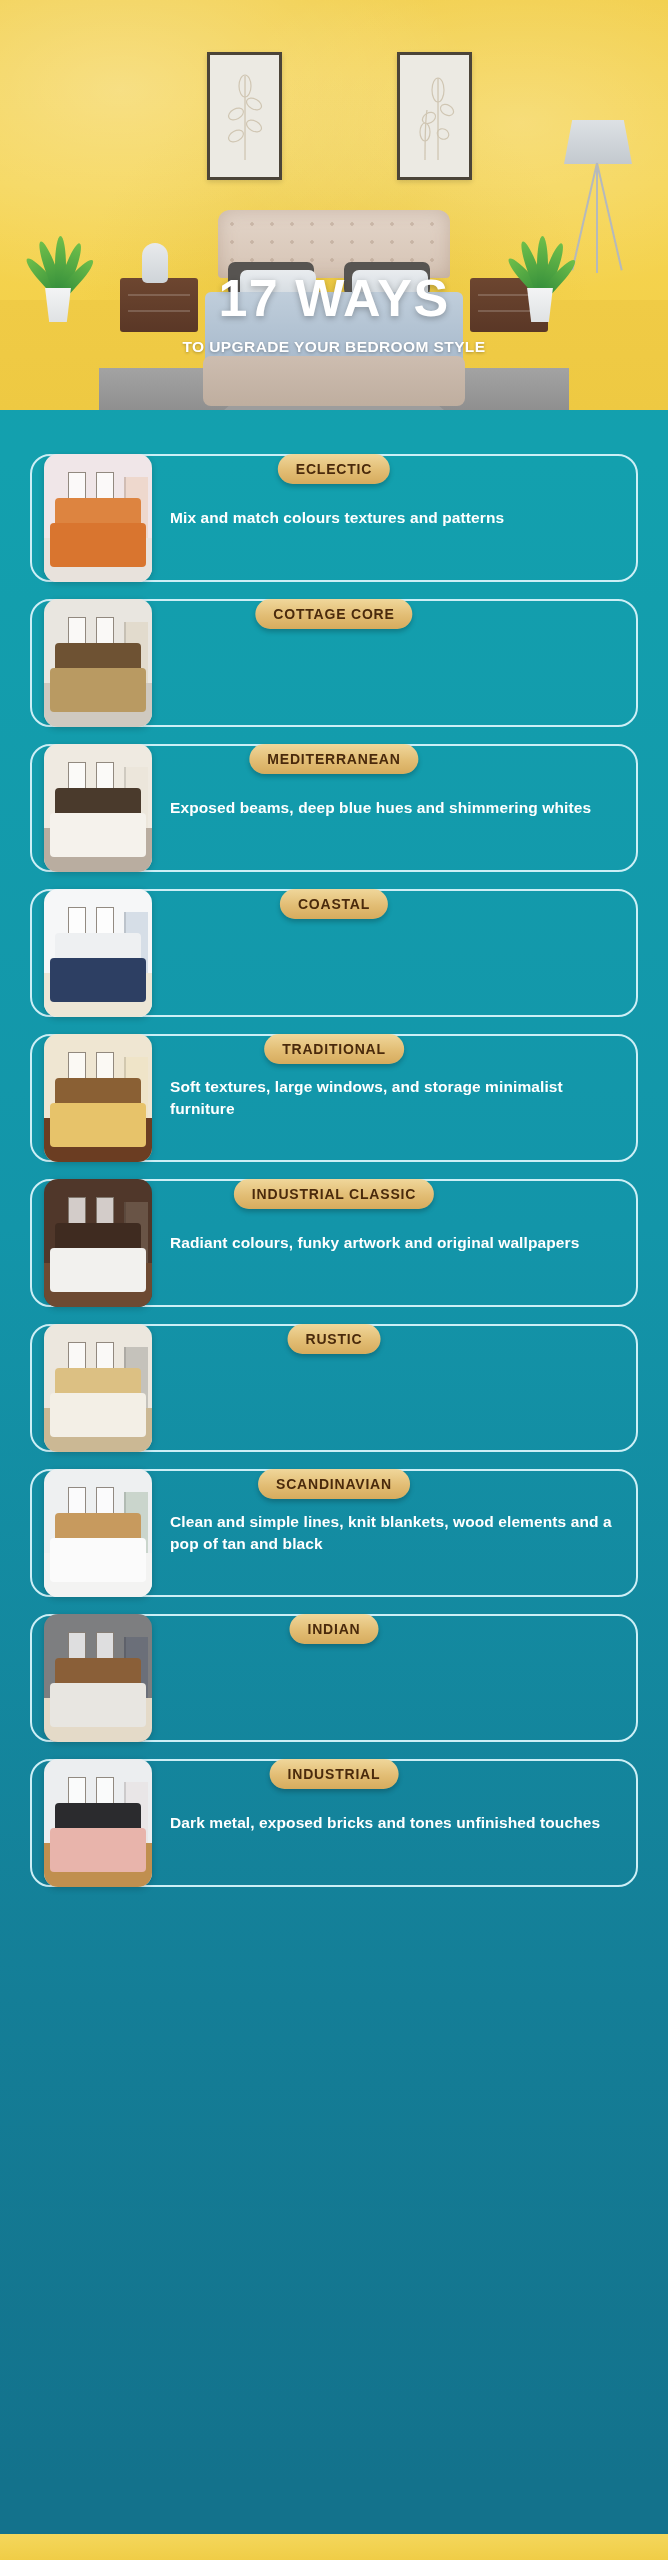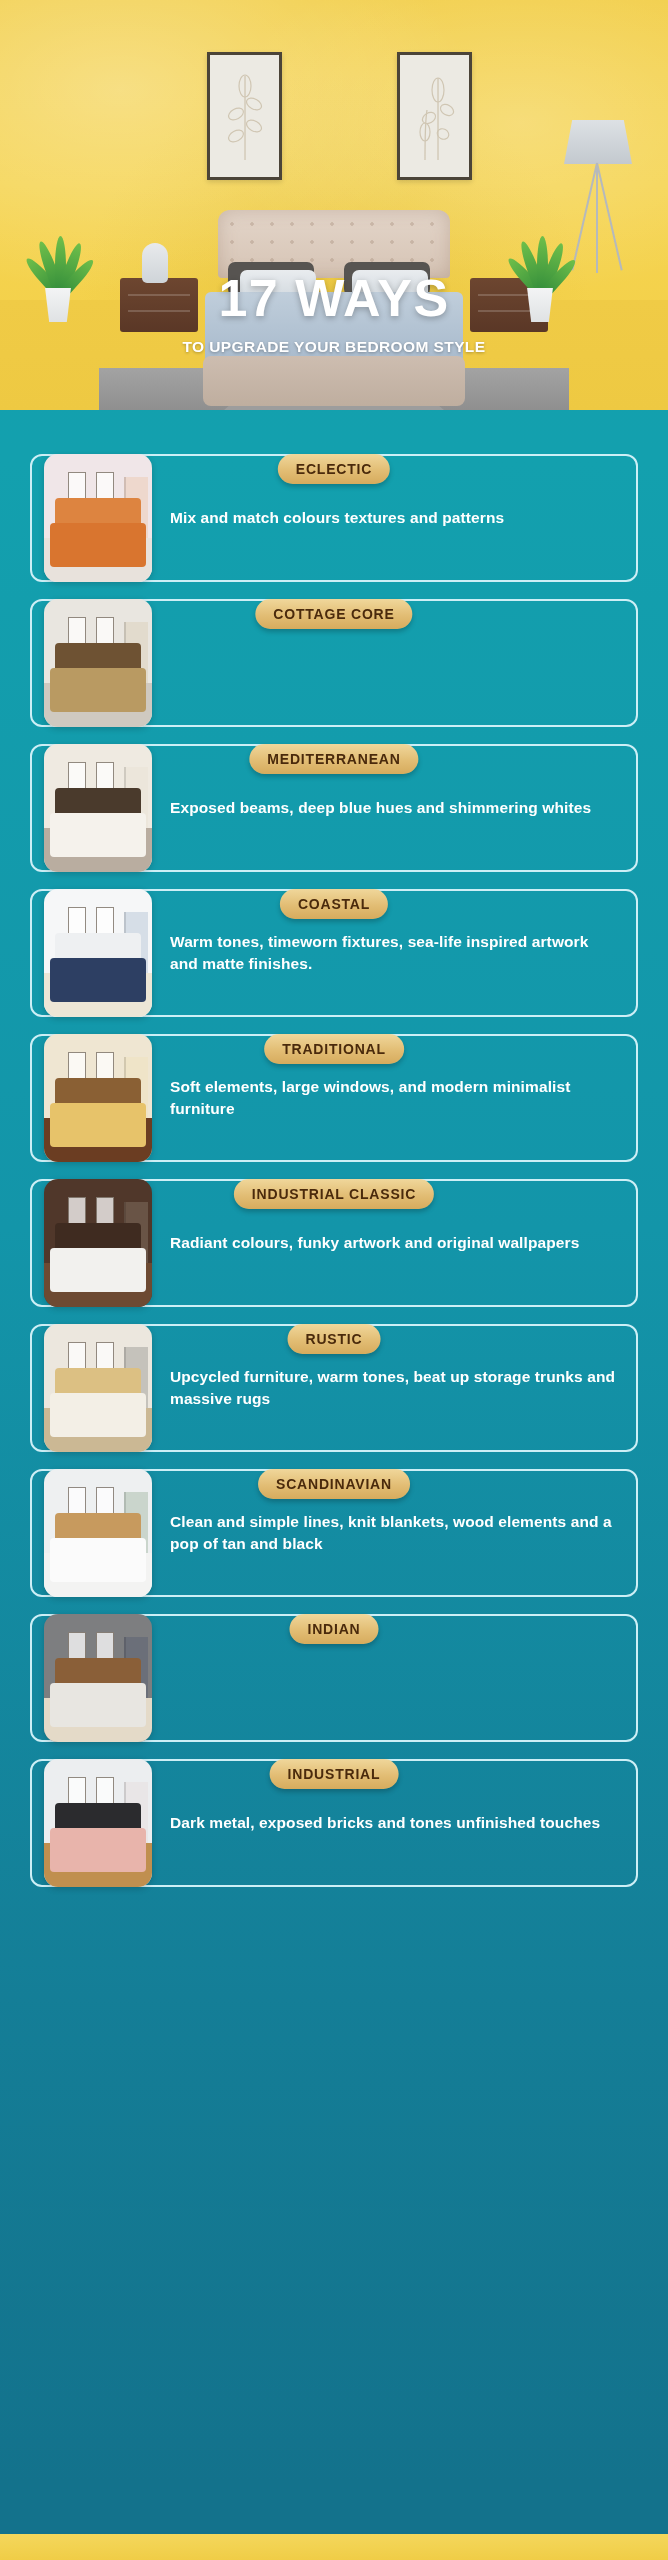--- a/index.html
+++ b/index.html
@@ -210,21 +210,21 @@
     font-weight: 800;
     letter-spacing: .8px;
     white-space: nowrap;
     box-shadow: 0 3px 5px rgba(0,0,0,.22);
   }
 
   .card {
     position: relative;
     margin-top: 16px;
     border: 2px solid #cdeff6;
-    border-radius: 12px;
+    border-radius: 20px;
     min-height: 120px;
     display: flex;
     align-items: center;
     padding: 10px 18px 10px 12px;
   }
 
   .thumb {
     flex: 0 0 auto;
     width: 108px;
     height: 128px;
@@ -414,38 +414,37 @@
             <div class="room">
               <div class="wall" style="background:#f6f7f8"></div>
               <div class="art1"></div>
               <div class="art2"></div>
               <div class="shelf" style="background:#5c7ba533"></div>
               <div class="floor" style="background:#ece6d6"></div>
               <div class="bedhead" style="background:#eef0f2"></div>
               <div class="bed" style="background:#2d3f63"></div>
             </div>
           </div>
-          <div class="desc">Warm tones, timeworn fixtures, sea-life inspired artwork and matte finishes.</div>
         </div>
       </div>
       <div class="card-wrap">
         <div class="badge">TRADITIONAL</div>
         <div class="card">
           <div class="thumb">
             <div class="room">
               <div class="wall" style="background:#efe6d2"></div>
               <div class="art1"></div>
               <div class="art2"></div>
               <div class="shelf" style="background:#f2dca033"></div>
               <div class="floor" style="background:#6b3d22"></div>
               <div class="bedhead" style="background:#8a6034"></div>
               <div class="bed" style="background:#e7c36a"></div>
             </div>
           </div>
-          <div class="desc">Soft elements, large windows, and modern minimalist furniture</div>
+          <div class="desc">Soft textures, large windows, and storage minimalist furniture</div>
         </div>
       </div>
       <div class="card-wrap">
         <div class="badge">INDUSTRIAL CLASSIC</div>
         <div class="card">
           <div class="thumb">
             <div class="room">
               <div class="wall" style="background:#50372a"></div>
               <div class="art1"></div>
               <div class="art2"></div>
@@ -465,21 +464,20 @@
             <div class="room">
               <div class="wall" style="background:#ece7de"></div>
               <div class="art1"></div>
               <div class="art2"></div>
               <div class="shelf" style="background:#2e303333"></div>
               <div class="floor" style="background:#cbb894"></div>
               <div class="bedhead" style="background:#dcc083"></div>
               <div class="bed" style="background:#f3efe6"></div>
             </div>
           </div>
-          <div class="desc">Upcycled furniture, warm tones, beat up storage trunks and massive rugs</div>
         </div>
       </div>
       <div class="card-wrap">
         <div class="badge">SCANDINAVIAN</div>
         <div class="card">
           <div class="thumb">
             <div class="room">
               <div class="wall" style="background:#eef0f1"></div>
               <div class="art1"></div>
               <div class="art2"></div>

